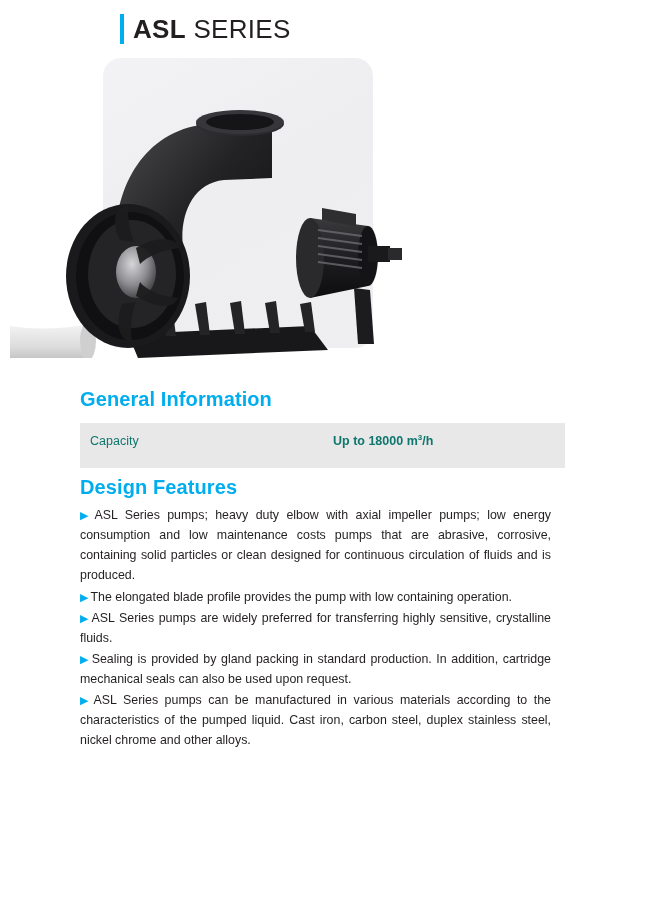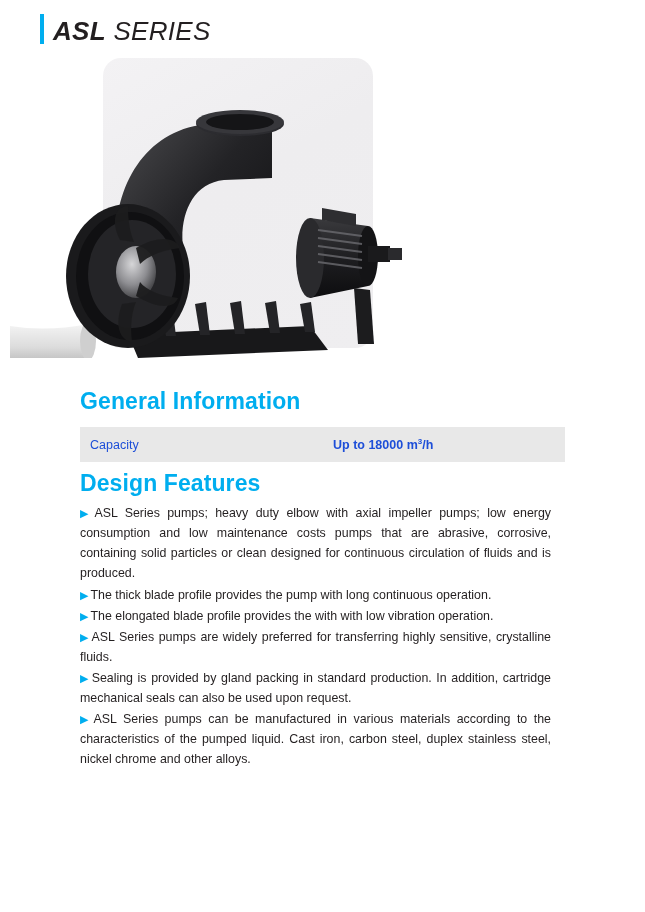--- a/index.html
+++ b/index.html
@@ -19,23 +19,22 @@
   
   .page {
     padding: 0;
     position: relative;
     width: 645px;
     height: 912px;
     box-sizing: border-box;
   }
   .title-row {
     display: flex;
-    align-items: flex-end;
-    margin: 14px 0 0 40px;
-    font-style: italic;
+    align-items: center;
+    margin: 14px 0 0 120px;
   }
   .title-bar {
     width: 4px;
     height: 30px;
     background: #00aeef;
     margin-right: 9px;
     flex: 0 0 auto;
   }
   .title-text {
     font-size: 26px;
@@ -70,38 +69,38 @@
     position: absolute;
     left: 10px;
     top: 0px;
     width: 400px;
     height: 300px;
   }
 
   
   .section-head {
     color: #00aeef;
-    font-size: 23px;
+    font-size: 20px;
     font-weight: bold;
     letter-spacing: 0.1px;
     margin-left: 80px;
   }
   #general-head { margin-top: 40px; }
   #design-head  { margin-top: 8px; }
 
   
   .spec-table {
     margin: 12px 0 0 80px;
     width: 485px;
     border-collapse: collapse;
     font-size: 12.5px;
   }
   .spec-table td {
-    padding: 10px 0 10px 10px;
-    color: #1d4ed8;
+    padding: 10px 0 20px 10px;
+    color: #0f766e;
     vertical-align: middle;
   }
   .spec-table td.value {
     padding-left: 0;
     font-weight: bold;
   }
   .spec-table tr.shaded {
     background: #e8e8e8;
   }
   .spec-table col.c1 { width: 253px; }
@@ -231,20 +230,19 @@
         <td>Capacity</td>
         <td class="value"><span>Up to 18000 m</span><sup>3</sup><span>/h</span></td>
       </tr>
     </tbody>
   </table>
 
   <div class="section-head" id="design-head">Design Features</div>
 
   <div class="features">
     <p class="feat-p"><span class="tri">▶</span><span>ASL Series pumps; heavy duty elbow with axial impeller pumps; low energy consumption and low maintenance costs pumps that are abrasive, corrosive, containing solid particles or clean designed for continuous circulation of fluids and is produced.</span></p>
-    <p class="feat-p"><span class="tri">▶</span><span>The thick blade profile provides the pump with long continuous operation.</span></p>
-    <p class="feat-p"><span class="tri">▶</span><span>The elongated blade profile provides the with with low vibration operation.</span></p>
+    <p class="feat-p"><span class="tri">▶</span><span>The elongated blade profile provides the pump with low containing operation.</span></p>
     <p class="feat-p"><span class="tri">▶</span><span>ASL Series pumps are widely preferred for transferring highly sensitive, crystalline fluids.</span></p>
     <p class="feat-p"><span class="tri">▶</span><span>Sealing is provided by gland packing in standard production. In addition, cartridge mechanical seals can also be used upon request.</span></p>
     <p class="feat-p"><span class="tri">▶</span><span>ASL Series pumps can be manufactured in various materials according to the characteristics of the pumped liquid. Cast iron, carbon steel, duplex stainless steel, nickel chrome and other alloys.</span></p>
   </div>
 
 </div>
 
 </body></html>

